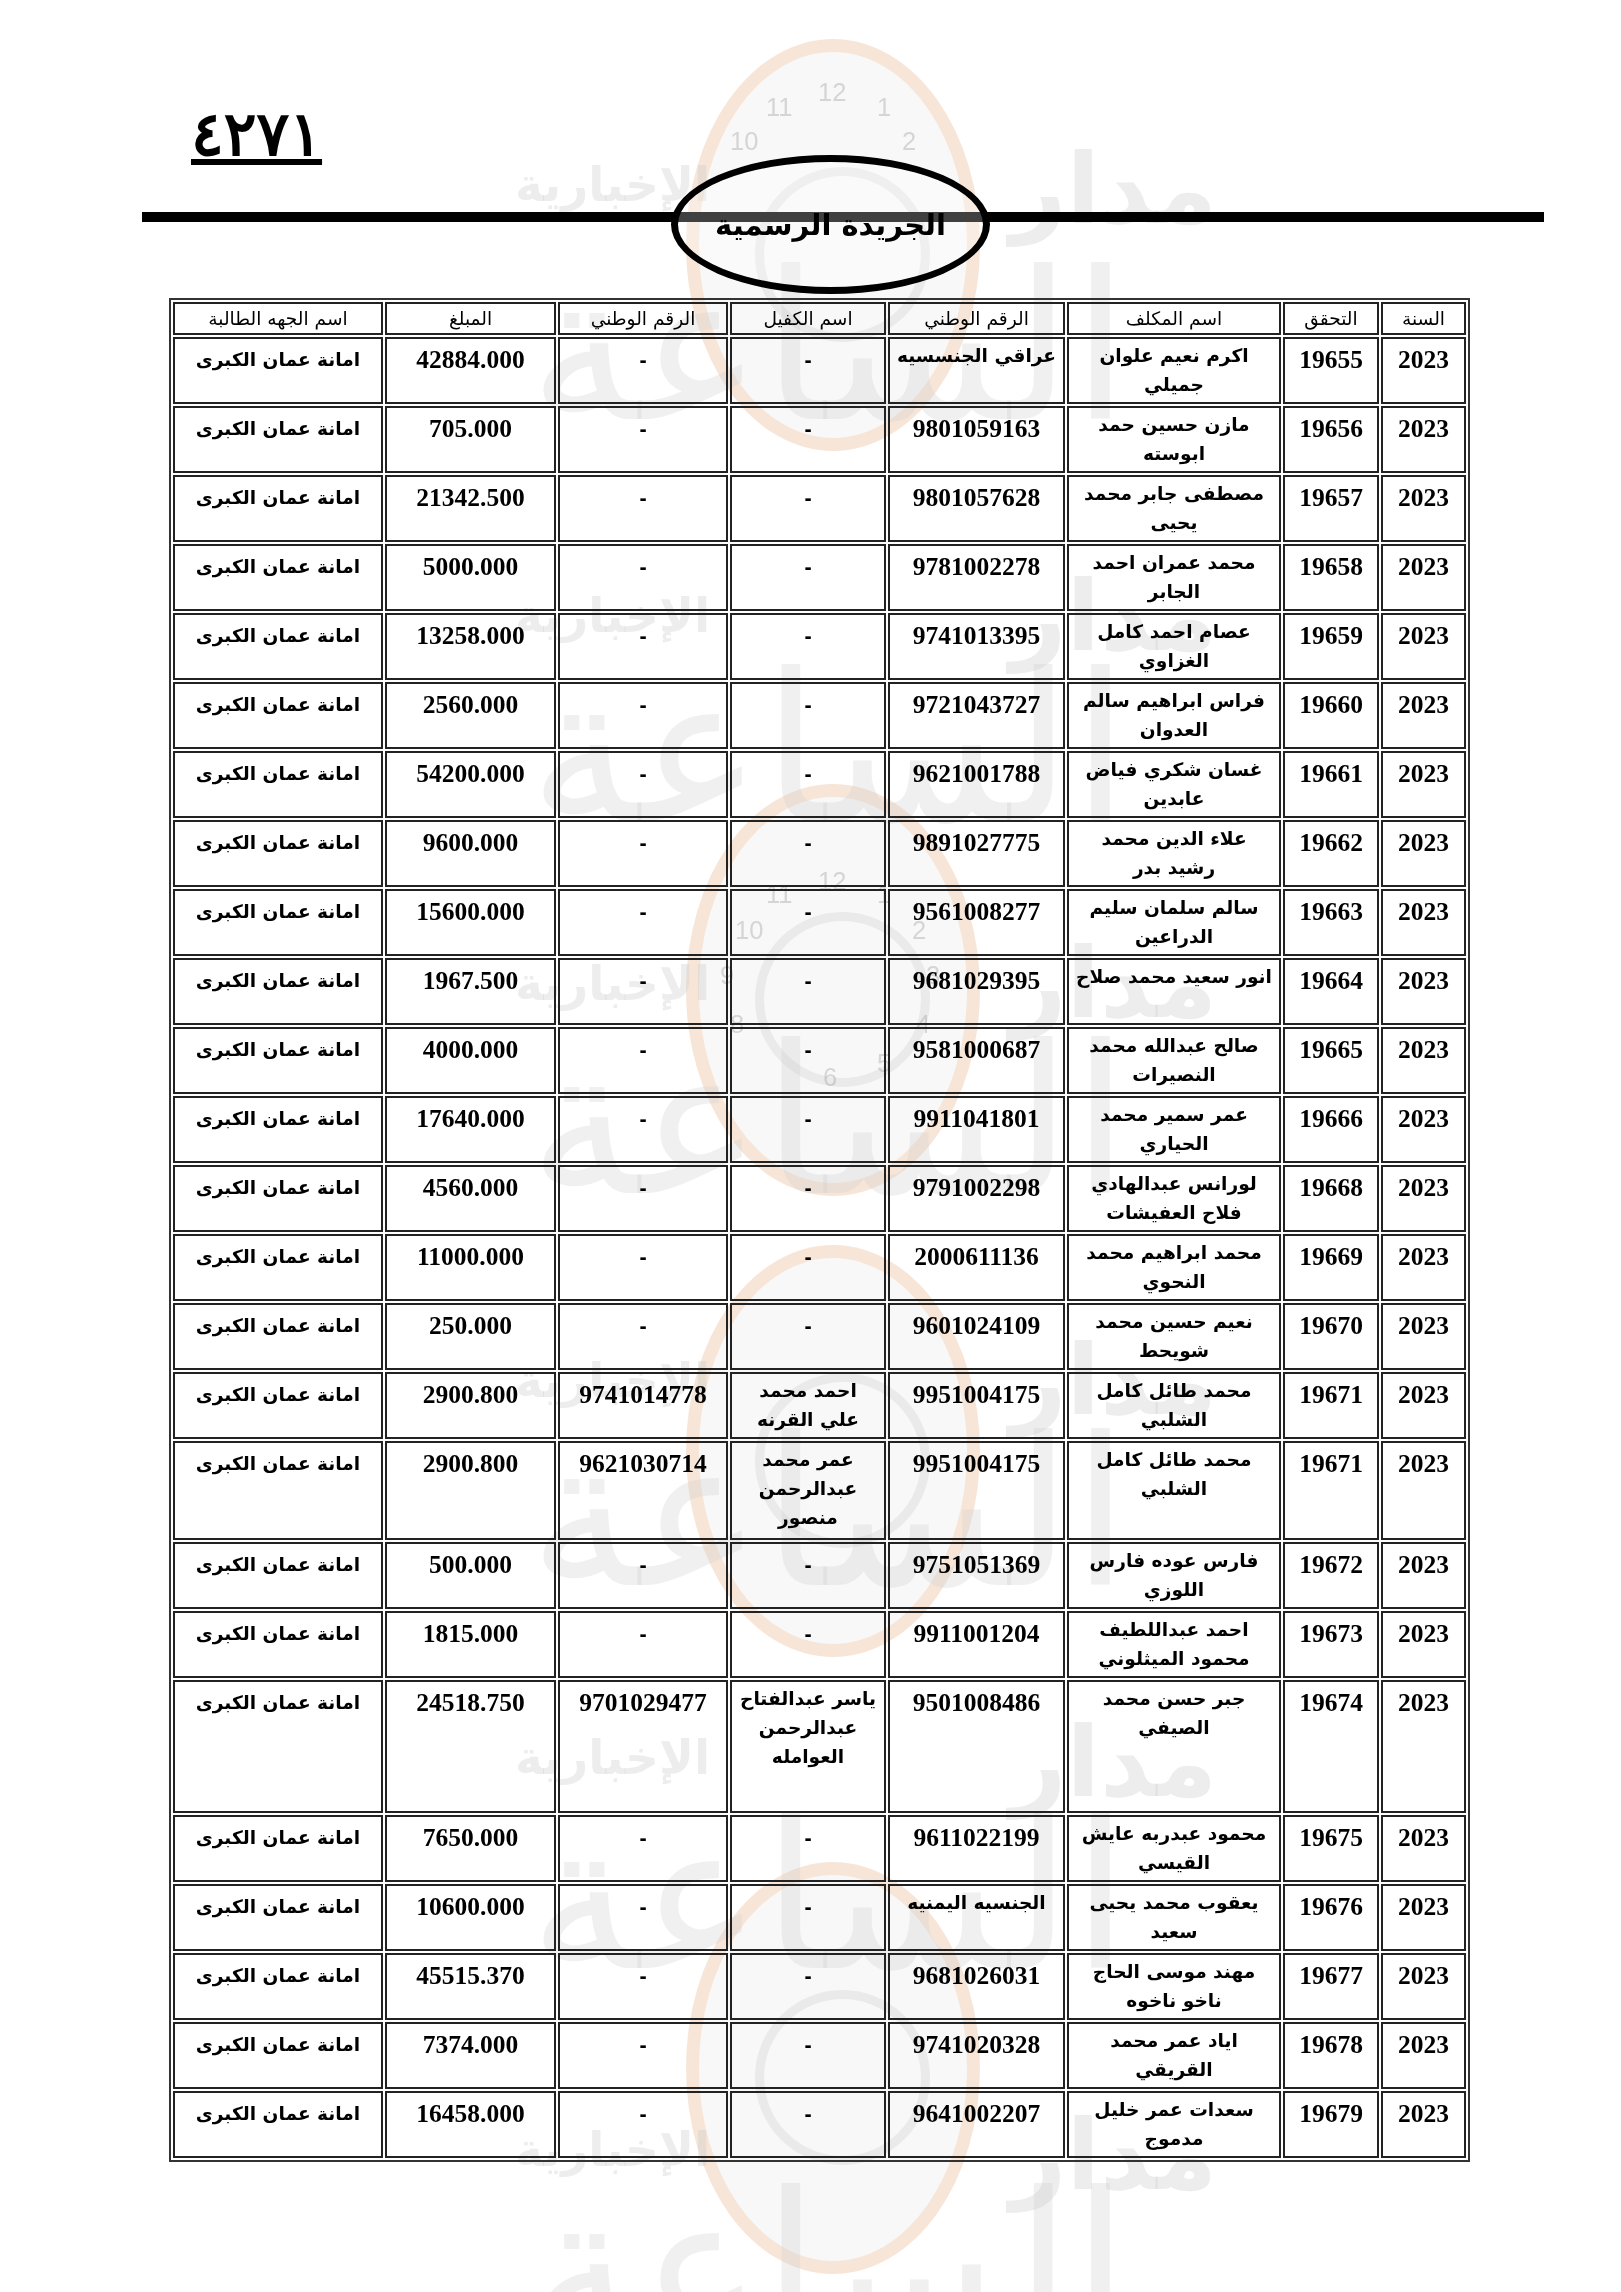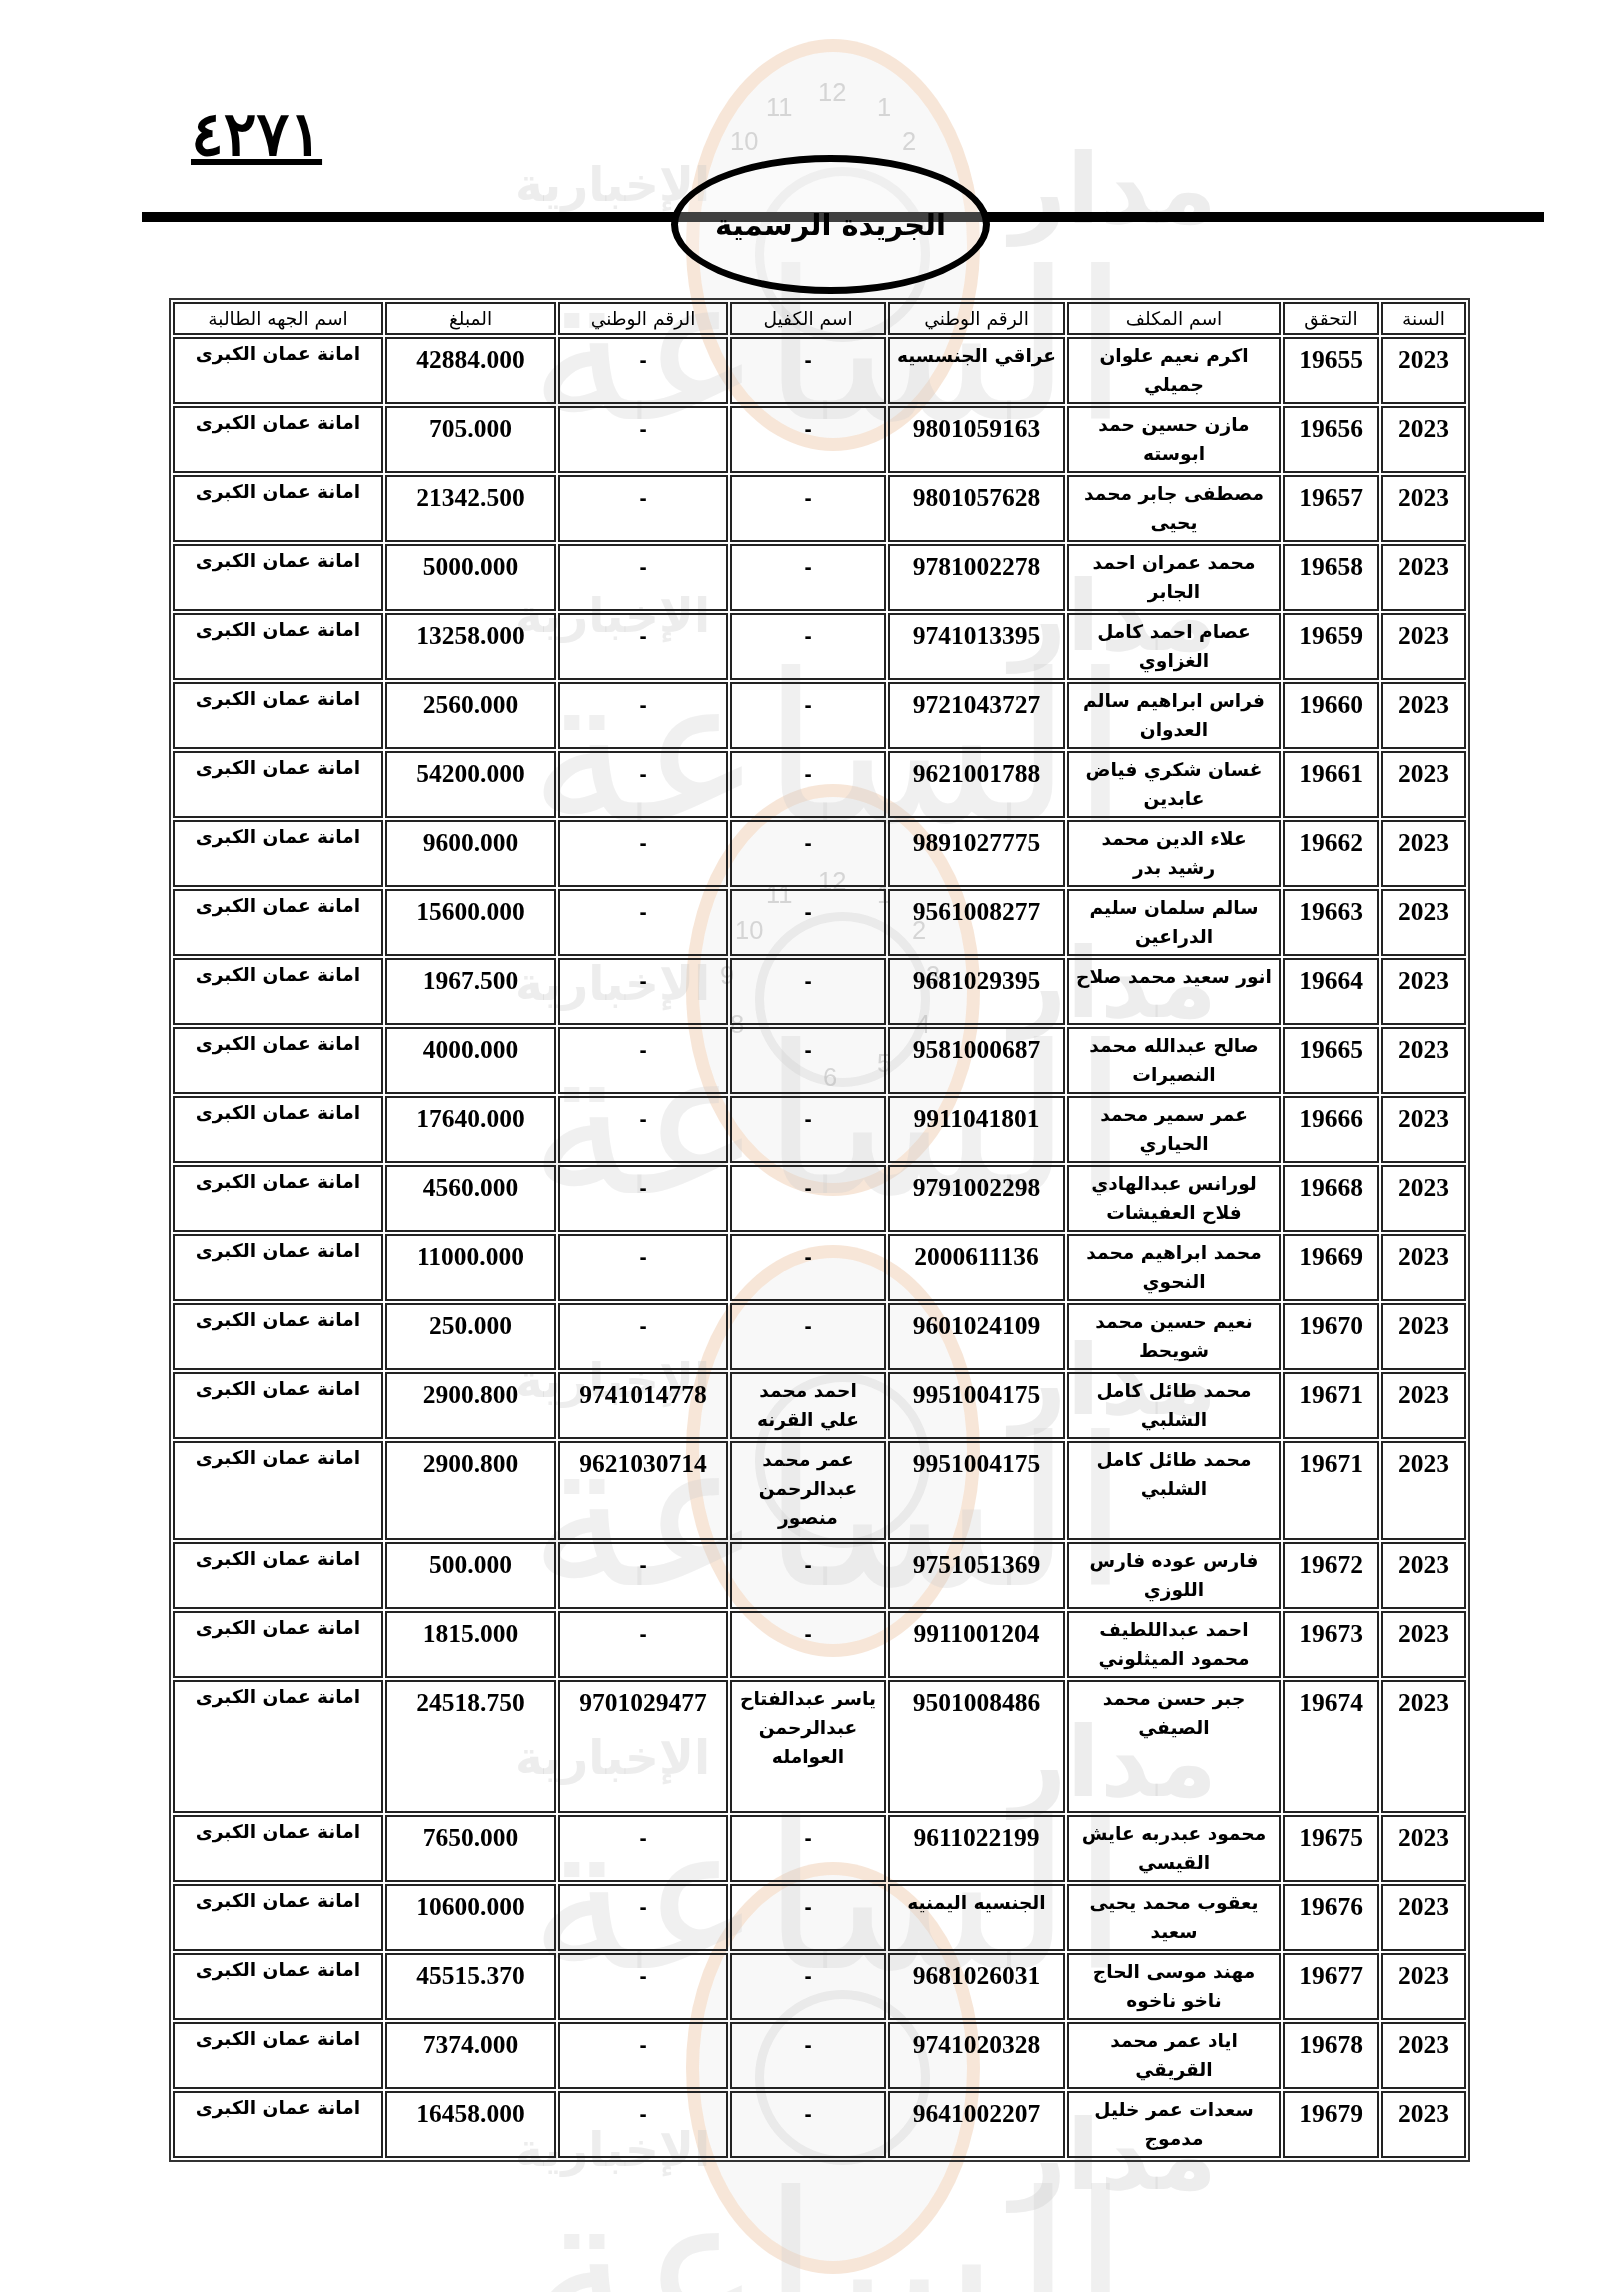--- a/index.html
+++ b/index.html
@@ -61,21 +61,21 @@
     th, td {
       border: 2px solid #222; vertical-align: top; text-align: center;
       padding: 2px 5.9px;
     }
     th {
       font-family: "DejaVu Sans", sans-serif; font-weight: normal; font-size: 18.6px;
       height: 33px; vertical-align: middle;
     }
     td { font-size: 21.6px; line-height: 29px; }
     td.num { font-family: "Liberation Serif", serif; font-weight: bold; font-size: 25.5px; padding-top: 5.9px; }
-    td.ar  { font-family: "DejaVu Sans", sans-serif; font-weight: bold; font-size: 18.6px; padding-top: 0; }
+    td.ar  { font-family: "DejaVu Sans", sans-serif; font-weight: bold; font-size: 18.6px; padding-top: 6px; }
     td.name { font-family: "DejaVu Sans", sans-serif; font-weight: bold; font-size: 18.6px; padding-top: 2px; }
     td.dash { font-weight: bold; font-size: 21.6px; padding-top: 5.9px; }
     tr.r { height: 67px; }
     tr.r3 { height: 99px; }
     tr.r4 { height: 133px; }
   </style>
 </head>
 <body>
 
 <div class="page">

